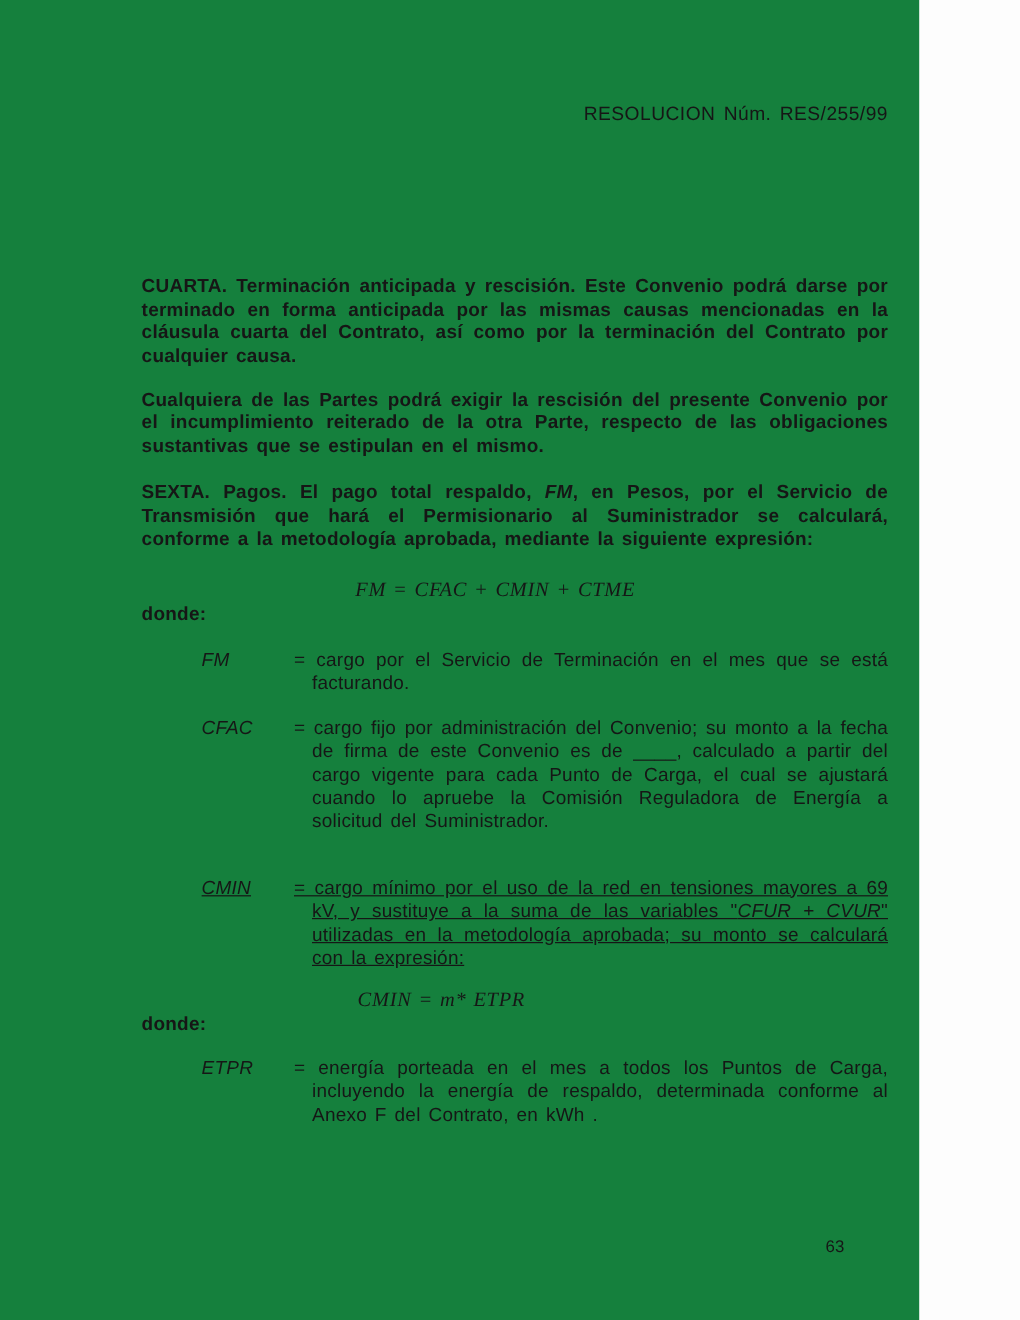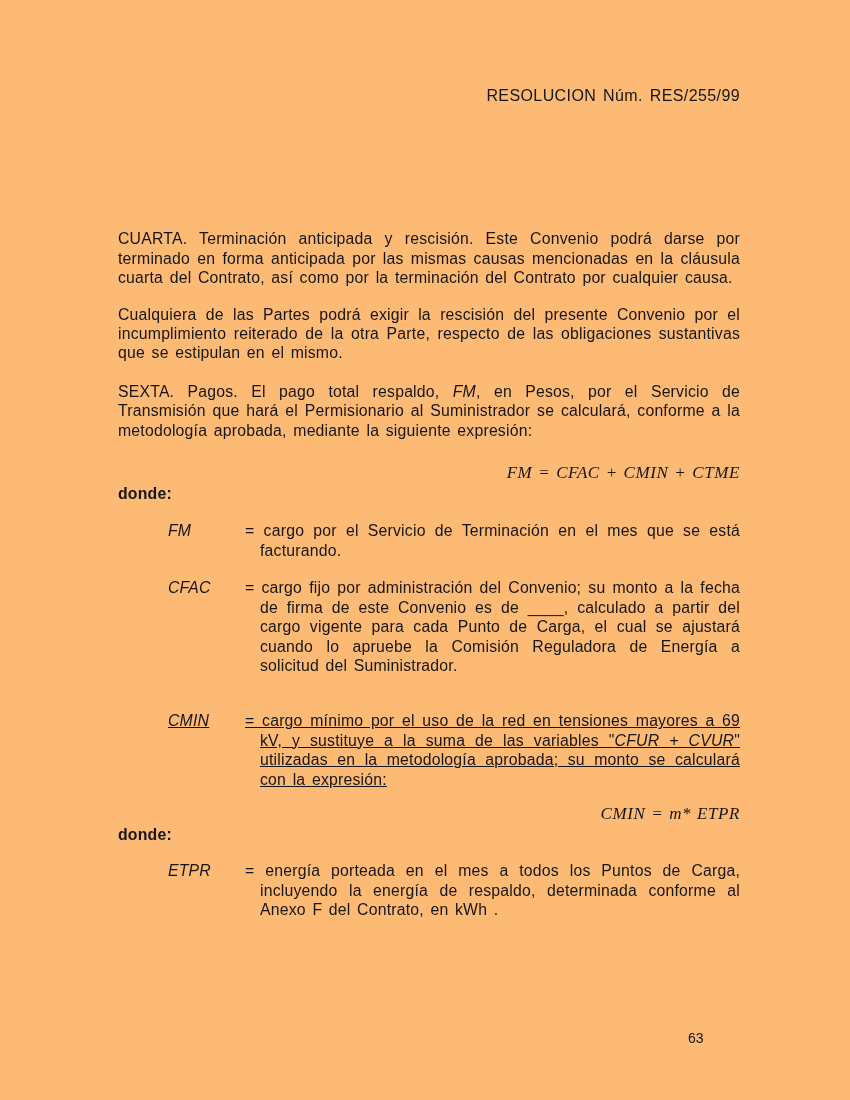--- a/index.html
+++ b/index.html
@@ -2,23 +2,23 @@
 <html><head>
 <meta charset="utf-8">
 <style>
   html, body {
     margin: 0;
     padding: 0;
     background: #fdfdfd;
   }
   .page {
     position: relative;
-    width: 850px;
+    width: 766px;
     height: 1100px;
-    background: #fdba74;
+    background: #15803d;
     overflow: hidden;
     color: #161616;
     font-family: "Liberation Sans", sans-serif;
   }
   .content {
     position: absolute;
     left: 118px;
     top: 0;
     width: 622px;
     font-size: 15.8px;
@@ -30,33 +30,33 @@
     margin-top: 86px;
     text-align: right;
     font-size: 16px;
     letter-spacing: 0.4px;
     margin-bottom: 124px;
     white-space: nowrap;
   }
   p.para {
     margin: 0 0 17px 0;
     text-align: justify;
+    font-weight: bold;
   }
   p.para.gap { margin-bottom: 19px; }
   p.para.last { margin-bottom: 0; }
   .var { font-style: italic; }
   .formula {
     font-family: "Liberation Serif", serif;
     font-style: italic;
     font-size: 17px;
     line-height: 19px;
     letter-spacing: 0.6px;
     word-spacing: 1px;
     margin: 23px 0 0 178px;
-    text-align: right;
   }
   .formula.second { margin: 15px 0 0 180px; }
   .donde { margin-top: 2px; font-weight: bold; }
   .defrow {
     display: flex;
     align-items: flex-start;
     margin-top: 18px;
   }
   .defrow.mt21 { margin-top: 36px; text-decoration: underline; }
   .defrow.mt17 { margin-top: 17px; }

